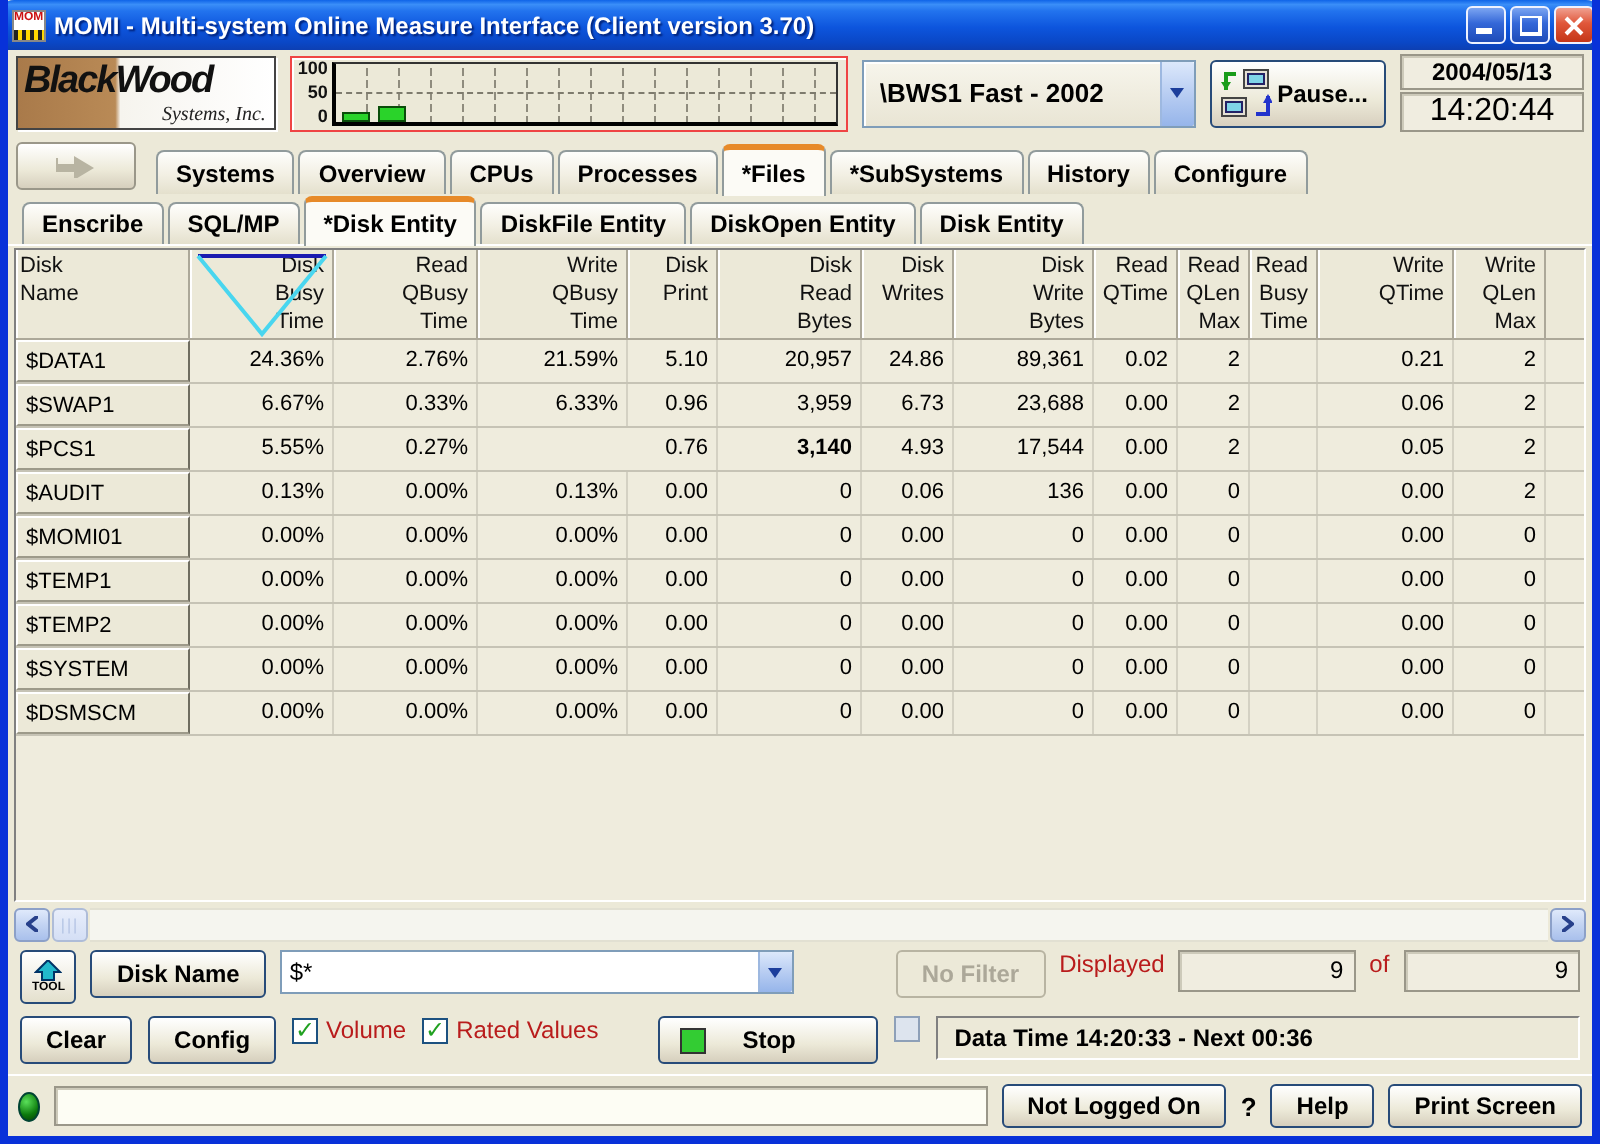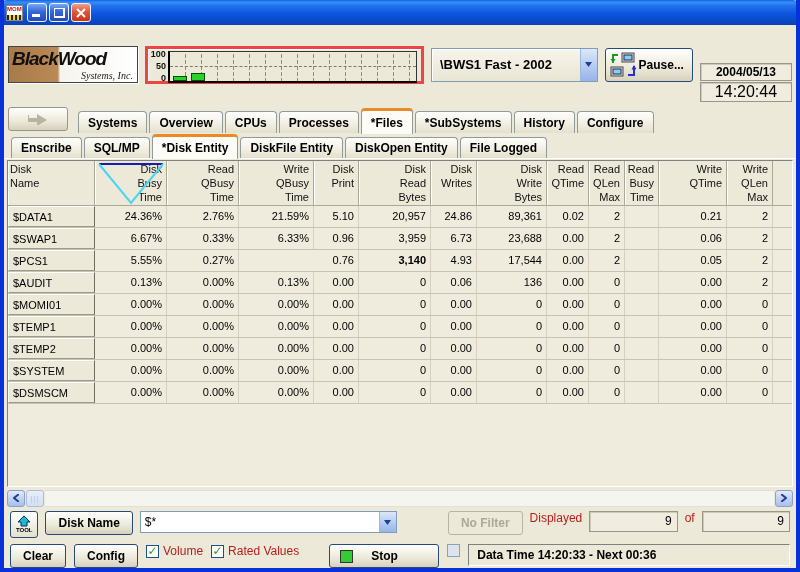--- a/index.html
+++ b/index.html
@@ -21,41 +21,41 @@
   .wbtn.blue{background:linear-gradient(180deg,#7ba5f2 0%,#3467d8 45%,#1e4bb8 100%);}
   .wbtn.red{background:linear-gradient(180deg,#f0a090 0%,#e0573a 45%,#c43618 100%);}
   
   .header-panel{flex:0 0 42px;display:flex;align-items:center;padding:2px 4px;gap:7px;}
   .logo{width:134px;height:37px;border:1px solid #444;box-shadow:1px 1px 0 #fff;position:relative;overflow:hidden;
     background:linear-gradient(90deg,#a97a4a 0%,#b98a56 38%,#f6f4ee 40%,#ffffff 100%);}
   .logo .l1{position:absolute;top:1px;left:3px;font-family:"Liberation Serif","DejaVu Serif",serif;
     font-style:italic;font-weight:bold;font-size:19px;color:#111;letter-spacing:-1px;}
   .logo .l2{position:absolute;bottom:1px;right:4px;font-family:"Liberation Serif","DejaVu Serif",serif;
     font-style:italic;font-size:10px;color:#222;}
-  .mini-chart{width:287px;height:38px;background:#ece9d8;border:3px solid #ef4444;box-shadow:inset 1px 1px 0 #fff;
+  .mini-chart{width:287px;height:38px;background:#ece9d8;border:1px solid #ef4444;box-shadow:inset 1px 1px 0 #fff;
     position:relative;padding:2px 4px 2px 20px;}
   .mini-chart .ylab{position:absolute;left:1px;width:17px;text-align:right;font-size:9px;font-weight:bold;color:#111;line-height:9px;}
   .plot{position:relative;width:100%;height:32px;border:1px solid #333;border-left:2px solid #000;border-bottom:2px solid #000;
     background:
       repeating-linear-gradient(to bottom,#ece9d8 0 2px,transparent 2px 6px),
       repeating-linear-gradient(to right,transparent 0 15px,#8f8c7e 15px 16px);}
   .midline{position:absolute;left:0;right:0;top:14px;border-top:1px dashed #7e7b6e;}
   .bar{position:absolute;bottom:0;width:14px;background:#2ad32a;border:1px solid #0a4d0a;}
   .sysbox{width:172px;height:34px;border:1px solid #7f9db9;background:linear-gradient(180deg,#f7f5ec,#e9e5d4);
     display:flex;align-items:center;box-shadow:inset 1px 1px 0 #fff;}
   .sysbox .sysval{flex:1;font-weight:bold;font-size:13px;padding-left:8px;white-space:nowrap;}
   .combo-arrow{width:17px;height:100%;border-left:1px solid #9db8e0;border-radius:0 1px 1px 0;
     background:linear-gradient(180deg,#dce8fb 0%,#b8cdf2 50%,#96b5ea 100%);
     display:flex;align-items:center;justify-content:center;color:#1c3e9c;font-size:9px;}
   .pause-btn{height:34px;padding:0 8px 0 4px;display:flex;align-items:center;gap:3px;
     border:1px solid #274b79;border-radius:3px;background:linear-gradient(180deg,#fff,#ece9d8 60%,#d8d0bf);
     font-weight:bold;font-size:12px;}
   .datetime{width:95px;display:flex;flex-direction:column;gap:1px;}
   .dt-date{border:1px solid #9a9789;box-shadow:inset 1px 1px 0 #cdcaba;background:#f0ede0;
-    font-weight:bold;font-size:12px;text-align:center;padding:1px 0;margin-top:36px;}
+    font-weight:bold;font-size:12px;text-align:center;padding:1px 0;}
   .dt-time{border:1px solid #9a9789;box-shadow:inset 1px 1px 0 #cdcaba;background:#f0ede0;
     font-size:16px;text-align:center;padding:0;}
   
   .nav-row{flex:0 0 29px;display:flex;align-items:flex-end;padding:0 0 0 4px;}
   .subtab-row{flex:0 0 26px;display:flex;align-items:flex-end;padding:0 0 0 7px;border-bottom:1px solid #fff;}
   .navbtn{height:24px;width:92px;margin:0 2px 2px 0;border:1px solid #274b79;border-radius:3px;
     background:linear-gradient(180deg,#fff,#ece9d8 60%,#d6cfbd);display:flex;align-items:center;justify-content:center;
     gap:5px;font-weight:bold;font-size:12px;}
   .navbtn.fwd{width:60px;border-color:#9a9789;}
   .tabspace{width:8px;}
@@ -120,20 +120,21 @@
 </head>
 <body>
 
 <div class="window">
 
   <div class="titlebar">
     <div class="app-icon">
       <div class="mtxt">MOMI</div>
         <div class="stripe"></div>
     </div>
+    <div class="title-text">MOMI - Multi-system Online Measure Interface (Client version 3.70)</div>
     <div class="winbtns">
       <div class="wbtn blue">
         <svg width="10" height="9">
             <rect x="0" y="6" width="8" height="3" fill="#fff"></rect>
           </svg>
       </div>
       <div class="wbtn blue">
         <svg width="11" height="10">
             <rect x="0" y="0" width="10" height="9" fill="none" stroke="#fff" stroke-width="2"></rect>
           </svg>
@@ -206,21 +207,21 @@
     <div class="tab">History</div>
     <div class="tab">Configure</div>
   </div>
 
   <div class="subtab-row">
     <div class="tab">Enscribe</div>
     <div class="tab">SQL/MP</div>
     <div class="tab selected">*Disk Entity</div>
     <div class="tab">DiskFile Entity</div>
     <div class="tab">DiskOpen Entity</div>
-    <div class="tab">File Logged</div>
+    <div class="tab">Disk Entity</div>
   </div>
 
   <div class="table-panel">
     <div class="thead">
       <div class="hcell" style="width: 87px; text-align: left;">
           <div>Disk</div>
           <div>Name</div>
         </div>
         <div class="hcell" style="width: 72px; text-align: right;">
           <div>Disk</div>

